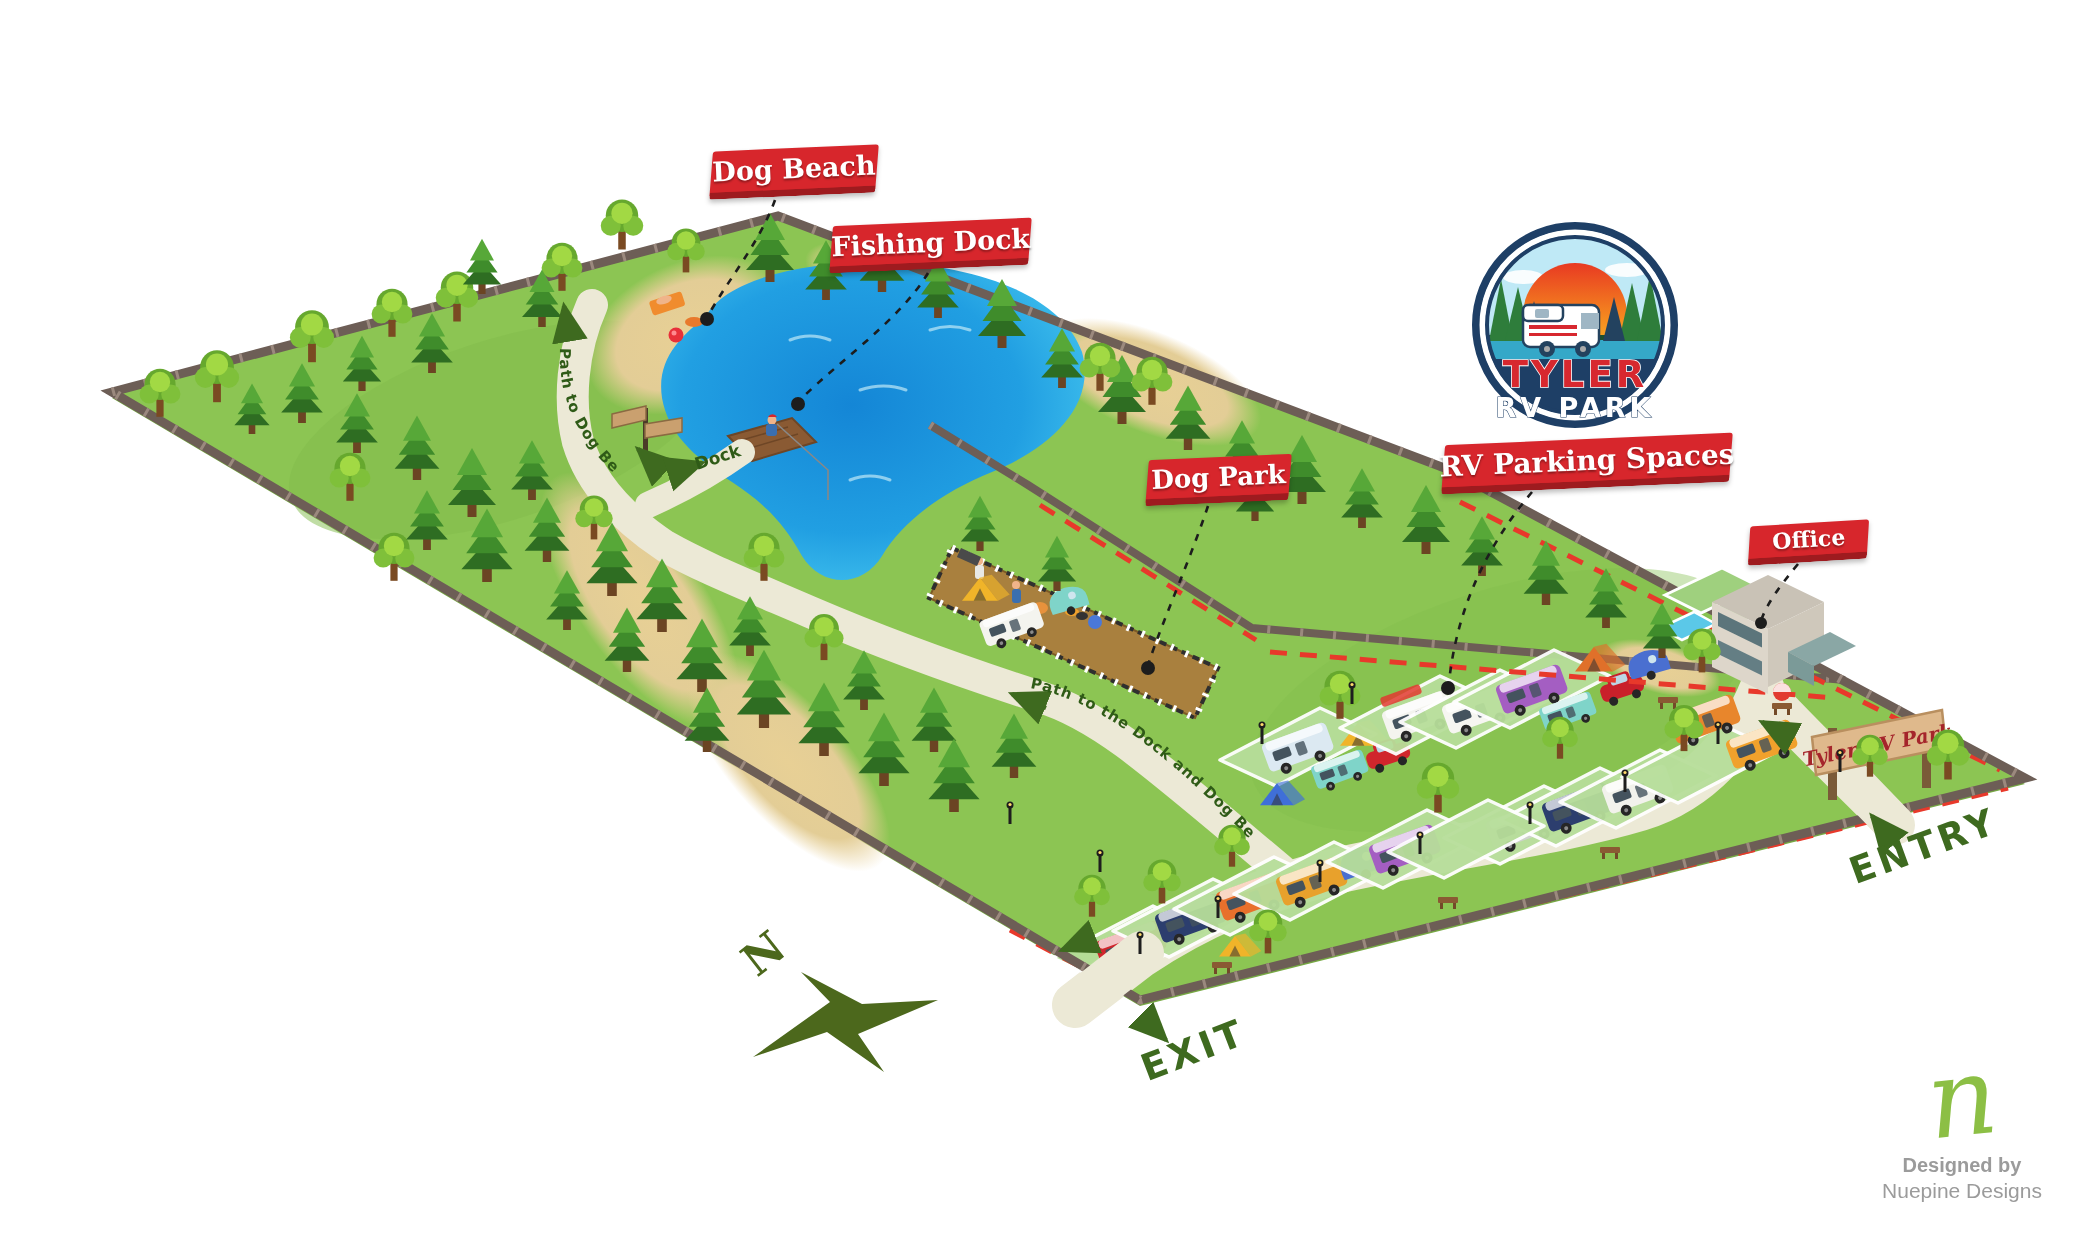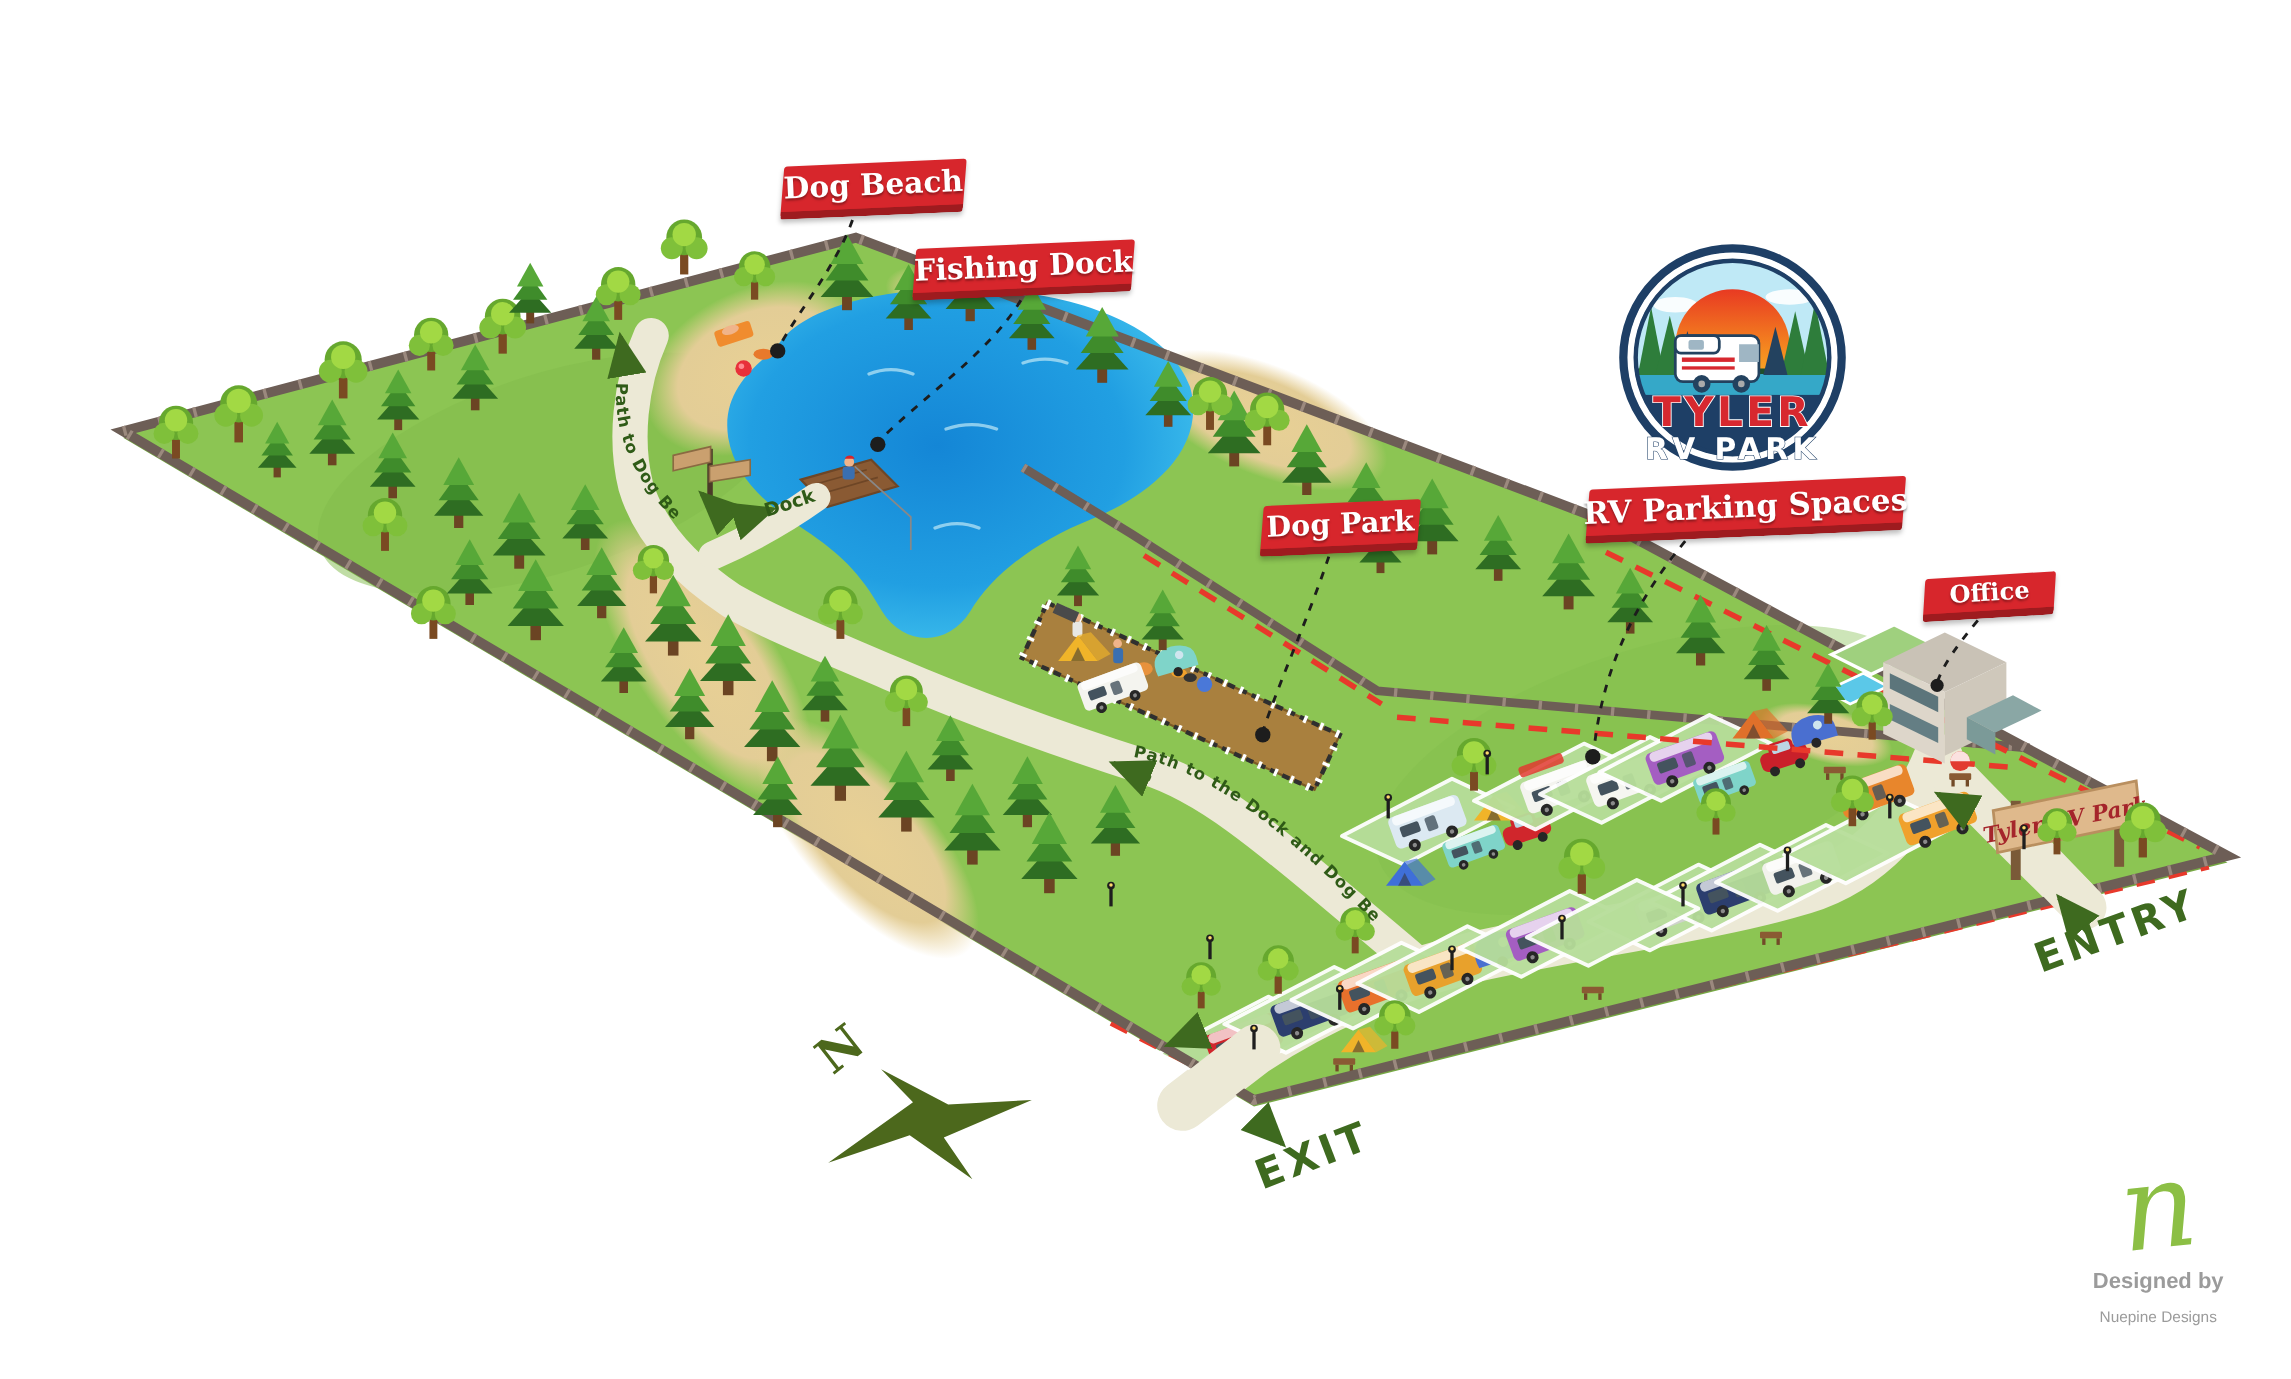--- a/index.html
+++ b/index.html
@@ -13,21 +13,21 @@
           display:flex;align-items:center;justify-content:center;
           transform:rotate(-2.5deg) skewX(-7deg);}
   .banner span{display:block;transform:skewX(7deg);text-shadow:0 2px 2px rgba(0,0,0,.35);white-space:nowrap;}
   .pathlabel{font-family:"DejaVu Sans",sans-serif;font-weight:bold;fill:#2f5b17;}
   .gatetxt{font-family:"DejaVu Sans",sans-serif;font-weight:800;fill:#3e6a1f;letter-spacing:4px;}
   #credit{position:absolute;left:1877px;top:1048px;width:170px;text-align:center;
           color:#9b9b9b;font-family:"Liberation Sans",sans-serif;}
   #credit .mono{font-family:"DejaVu Serif",serif;font-style:italic;font-size:108px;
                 line-height:100px;color:#8cbf45;transform:rotate(-6deg);display:block;}
   #credit .l1{font-size:20px;margin-top:6px;font-weight:bold;}
-  #credit .l2{font-size:14px;margin-top:12px;}
+  #credit .l2{font-size:21px;margin-top:2px;}
 </style>
 </head>
 <body>
 
 <div id="stage">
 
 <svg id="mapsvg" width="2083" height="1254" viewBox="0 0 2083 1254">
 <defs>
   <radialGradient id="lakeG" cx="45%" cy="45%" r="65%">
     <stop offset="0%" stop-color="#1486d6"></stop>

